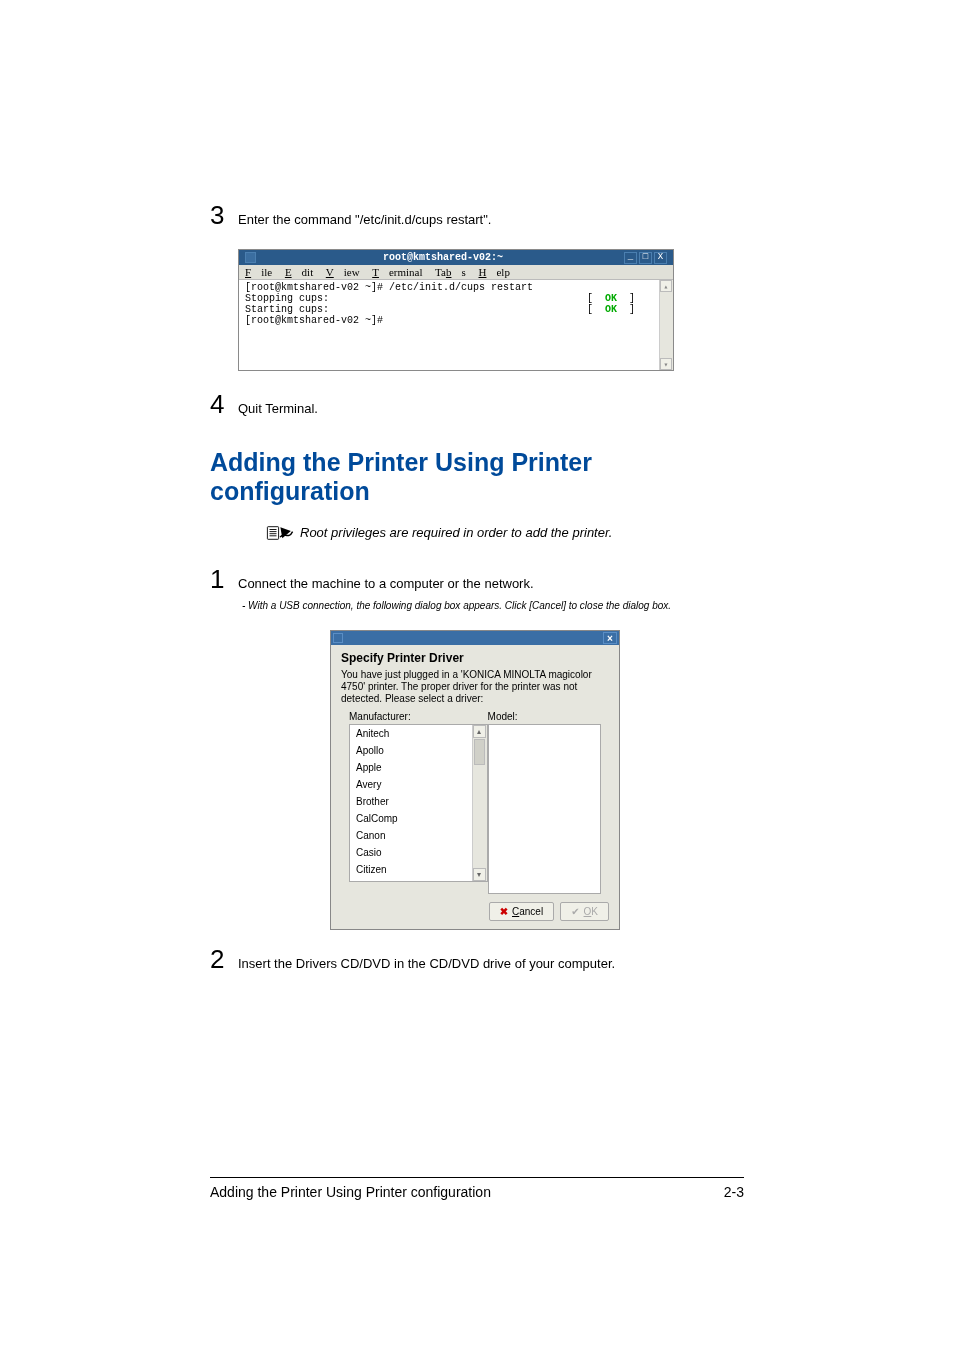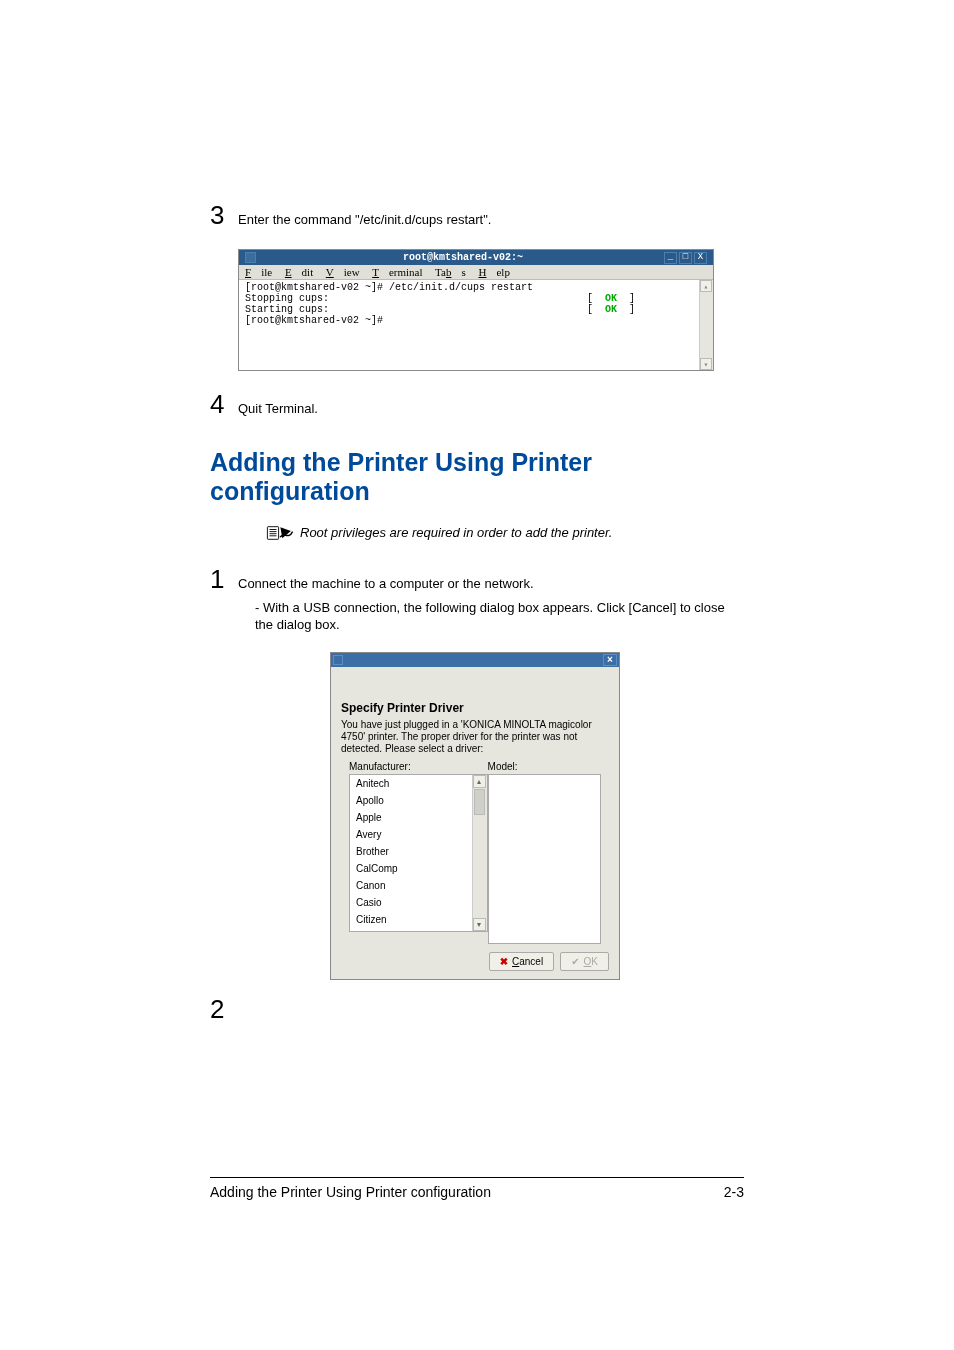--- a/index.html
+++ b/index.html
@@ -29,21 +29,21 @@
   .step-line { display: flex; align-items: baseline; }
   .step-line .step-num { flex-shrink: 0; }
   .step-line .step-text { flex: 1; padding-top: 6px; }
 
   
   .terminal {
     margin-left: 28px;
     margin-top: 8px;
     margin-bottom: 18px;
     border: 1px solid #8a8a8a;
-    width: 476px;
+    width: 436px;
     font-family: "Courier New", monospace;
     font-size: 10px;
   }
   .term-title {
     background: #2a5a8a;
     color: #fff;
     padding: 1px 6px;
     display: flex;
     align-items: center;
     height: 15px;
@@ -92,22 +92,23 @@
   .note-row.indent2 { margin-left:56px; }
   .note-icon {
     width: 34px; flex-shrink:0; padding-top:2px;
   }
   .note-icon svg { width:28px; height:18px; }
   .note-text {
     font-size: 13px; font-style: italic; line-height:1.35; padding-top:2px;
   }
 
   .sub-italic {
-    font-size: 13px;
-    margin-left: 45px;
+    font-style: italic;
+    font-size: 10px;
+    margin-left: 32px;
     margin-top: 4px;
     line-height: 1.35;
   }
 
   
   .dlg-wrap { margin-left: 120px; margin-top:6px; margin-bottom:14px; }
   .dlg {
     width: 290px;
     border: 1px solid #888;
     font-family: Arial, sans-serif;
@@ -116,21 +117,21 @@
   }
   .dlg-title {
     background:#3a6ea5; height:14px; display:flex; align-items:center; justify-content:flex-end; padding:0 2px;
   }
   .dlg-title .dlg-title-icon { width:10px; height:10px; background:#3a6ea5; border:1px solid #5a8ec5; margin-right:auto;}
   .dlg-title .dlg-x {
     width:14px; height:12px; background:#3a6ea5; border:1px solid #5a8ec5; color:#fff;
     display:flex; align-items:center; justify-content:center; font-size:10px; font-weight:bold;
   }
   .dlg-h {
-    font-weight:bold; font-size:12px; padding:6px 10px 4px 10px; background:#e6e6de; color:#000;margin-top:28px;
+    font-weight:bold; font-size:12px; padding:6px 10px 4px 10px; background:#e6e6de; color:#000;
   }
   .dlg-desc {
     font-size:10px; padding:0 10px 6px 10px; line-height:1.2; background:#e6e6de;
   }
   .dlg-cols {
     display:flex; padding:0 18px;
   }
   .dlg-col-l { width: 55%; }
   .dlg-col-r { flex:1; }
   .dlg-label { font-size:10px; margin-bottom:2px; }
@@ -289,20 +290,21 @@
           <span class="ok-icon">✔</span>
           <span><span style="text-decoration:underline">O</span>K</span>
         </div>
       </div>
     </div>
   </div>
 
   <div class="step-block">
     <div class="step-line">
       <span class="step-num">2</span>
+      <span class="step-text">Insert the Drivers CD/DVD in the CD/DVD drive of your computer.</span>
     </div>
   </div>
 
 </div>
 
 <div class="footer">
   <div class="footer-line"></div>
   <div class="footer-row">
     <span>Adding the Printer Using Printer configuration</span>
     <span>2-3</span>

